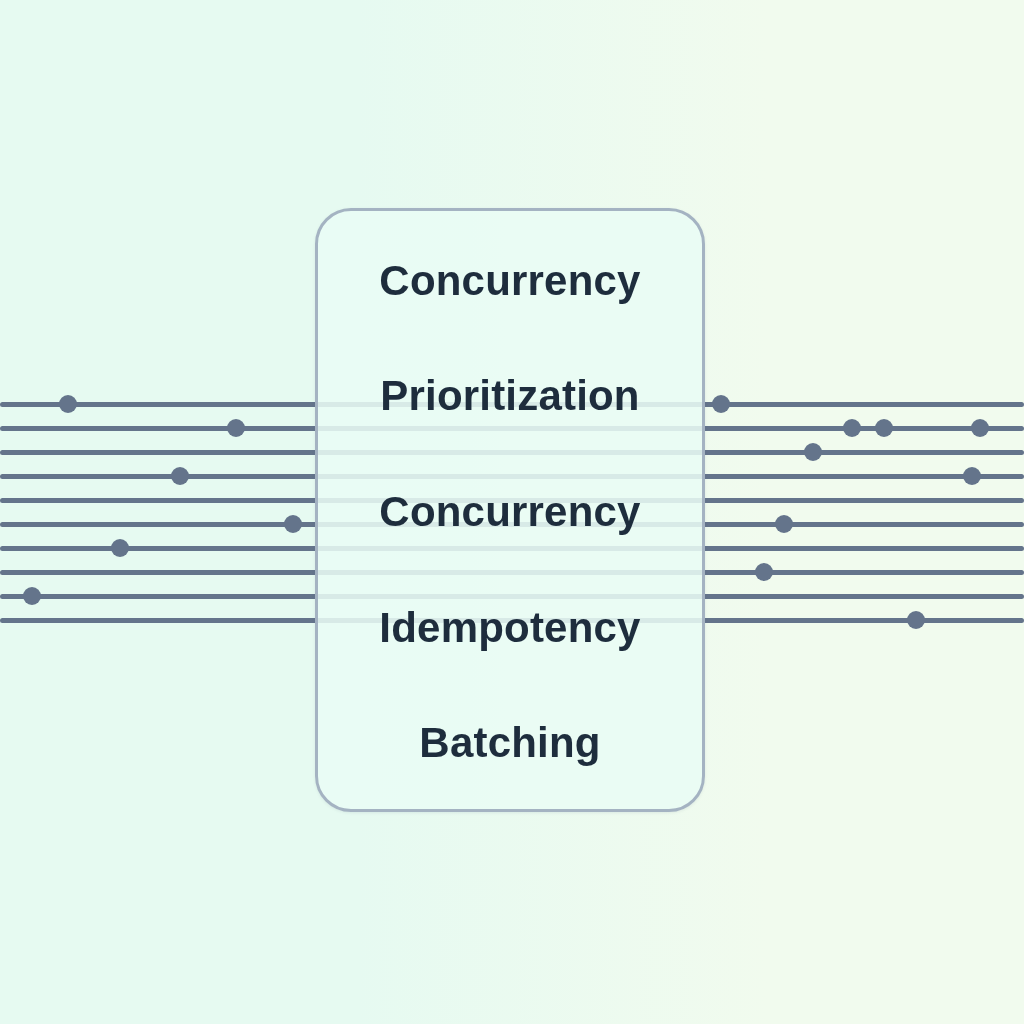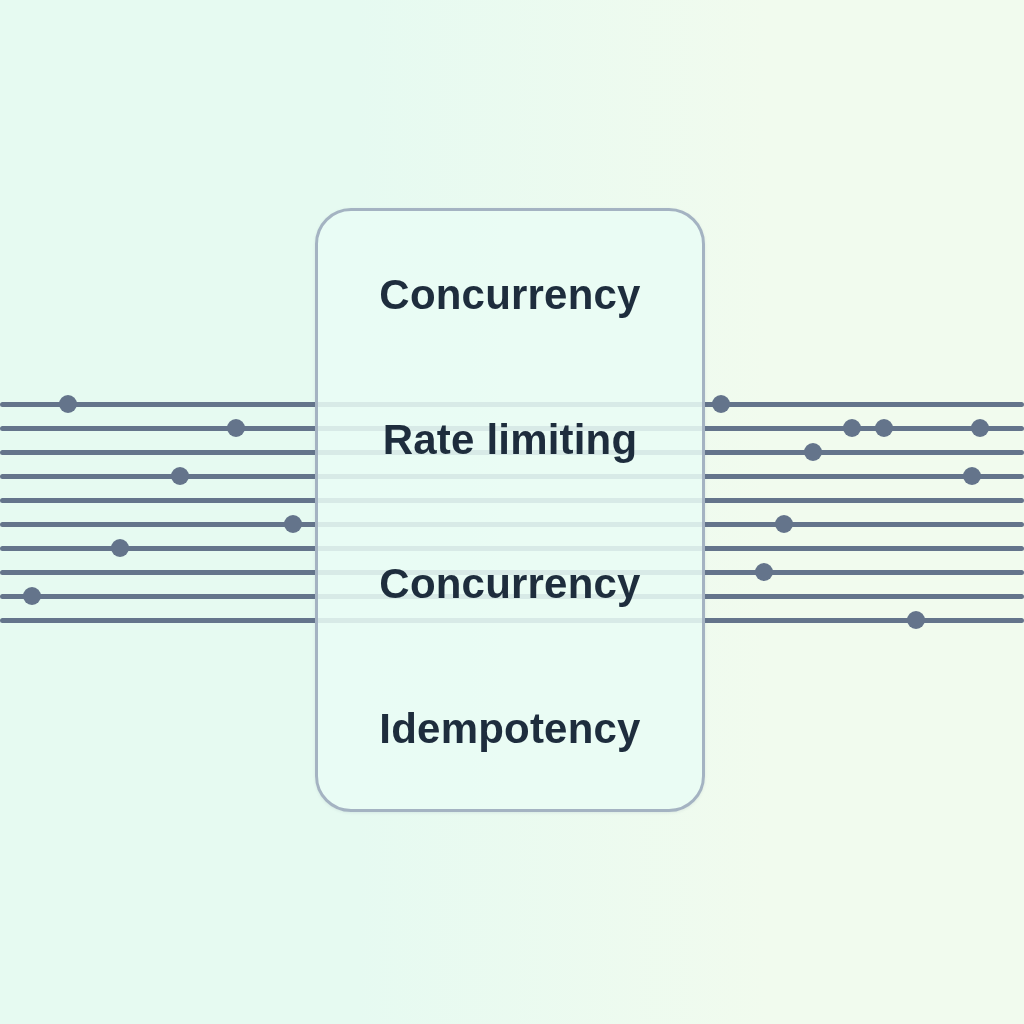--- a/index.html
+++ b/index.html
@@ -96,23 +96,26 @@
       <div class="flow-dot" style="height: 18px; width: 18px; left: 23px; top: 587px;"></div>
       <div class="flow-line" style="top: 617.5px; height: 5px;"></div>
       <div class="flow-dot" style="height: 18px; width: 18px; left: 907px; top: 611px;"></div>
     </div>
 
   <div class="concept-card">
     <div class="card-item">
       <span>Concurrency</span>
     </div>
     <div class="card-item">
-      <span>Rate limiting</span>
+      <span>Prioritization</span>
     </div>
     <div class="card-item">
       <span>Concurrency</span>
     </div>
     <div class="card-item">
       <span>Idempotency</span>
     </div>
+    <div class="card-item">
+      <span>Batching</span>
+    </div>
   </div>
 
 </div>
 
 </body></html>

